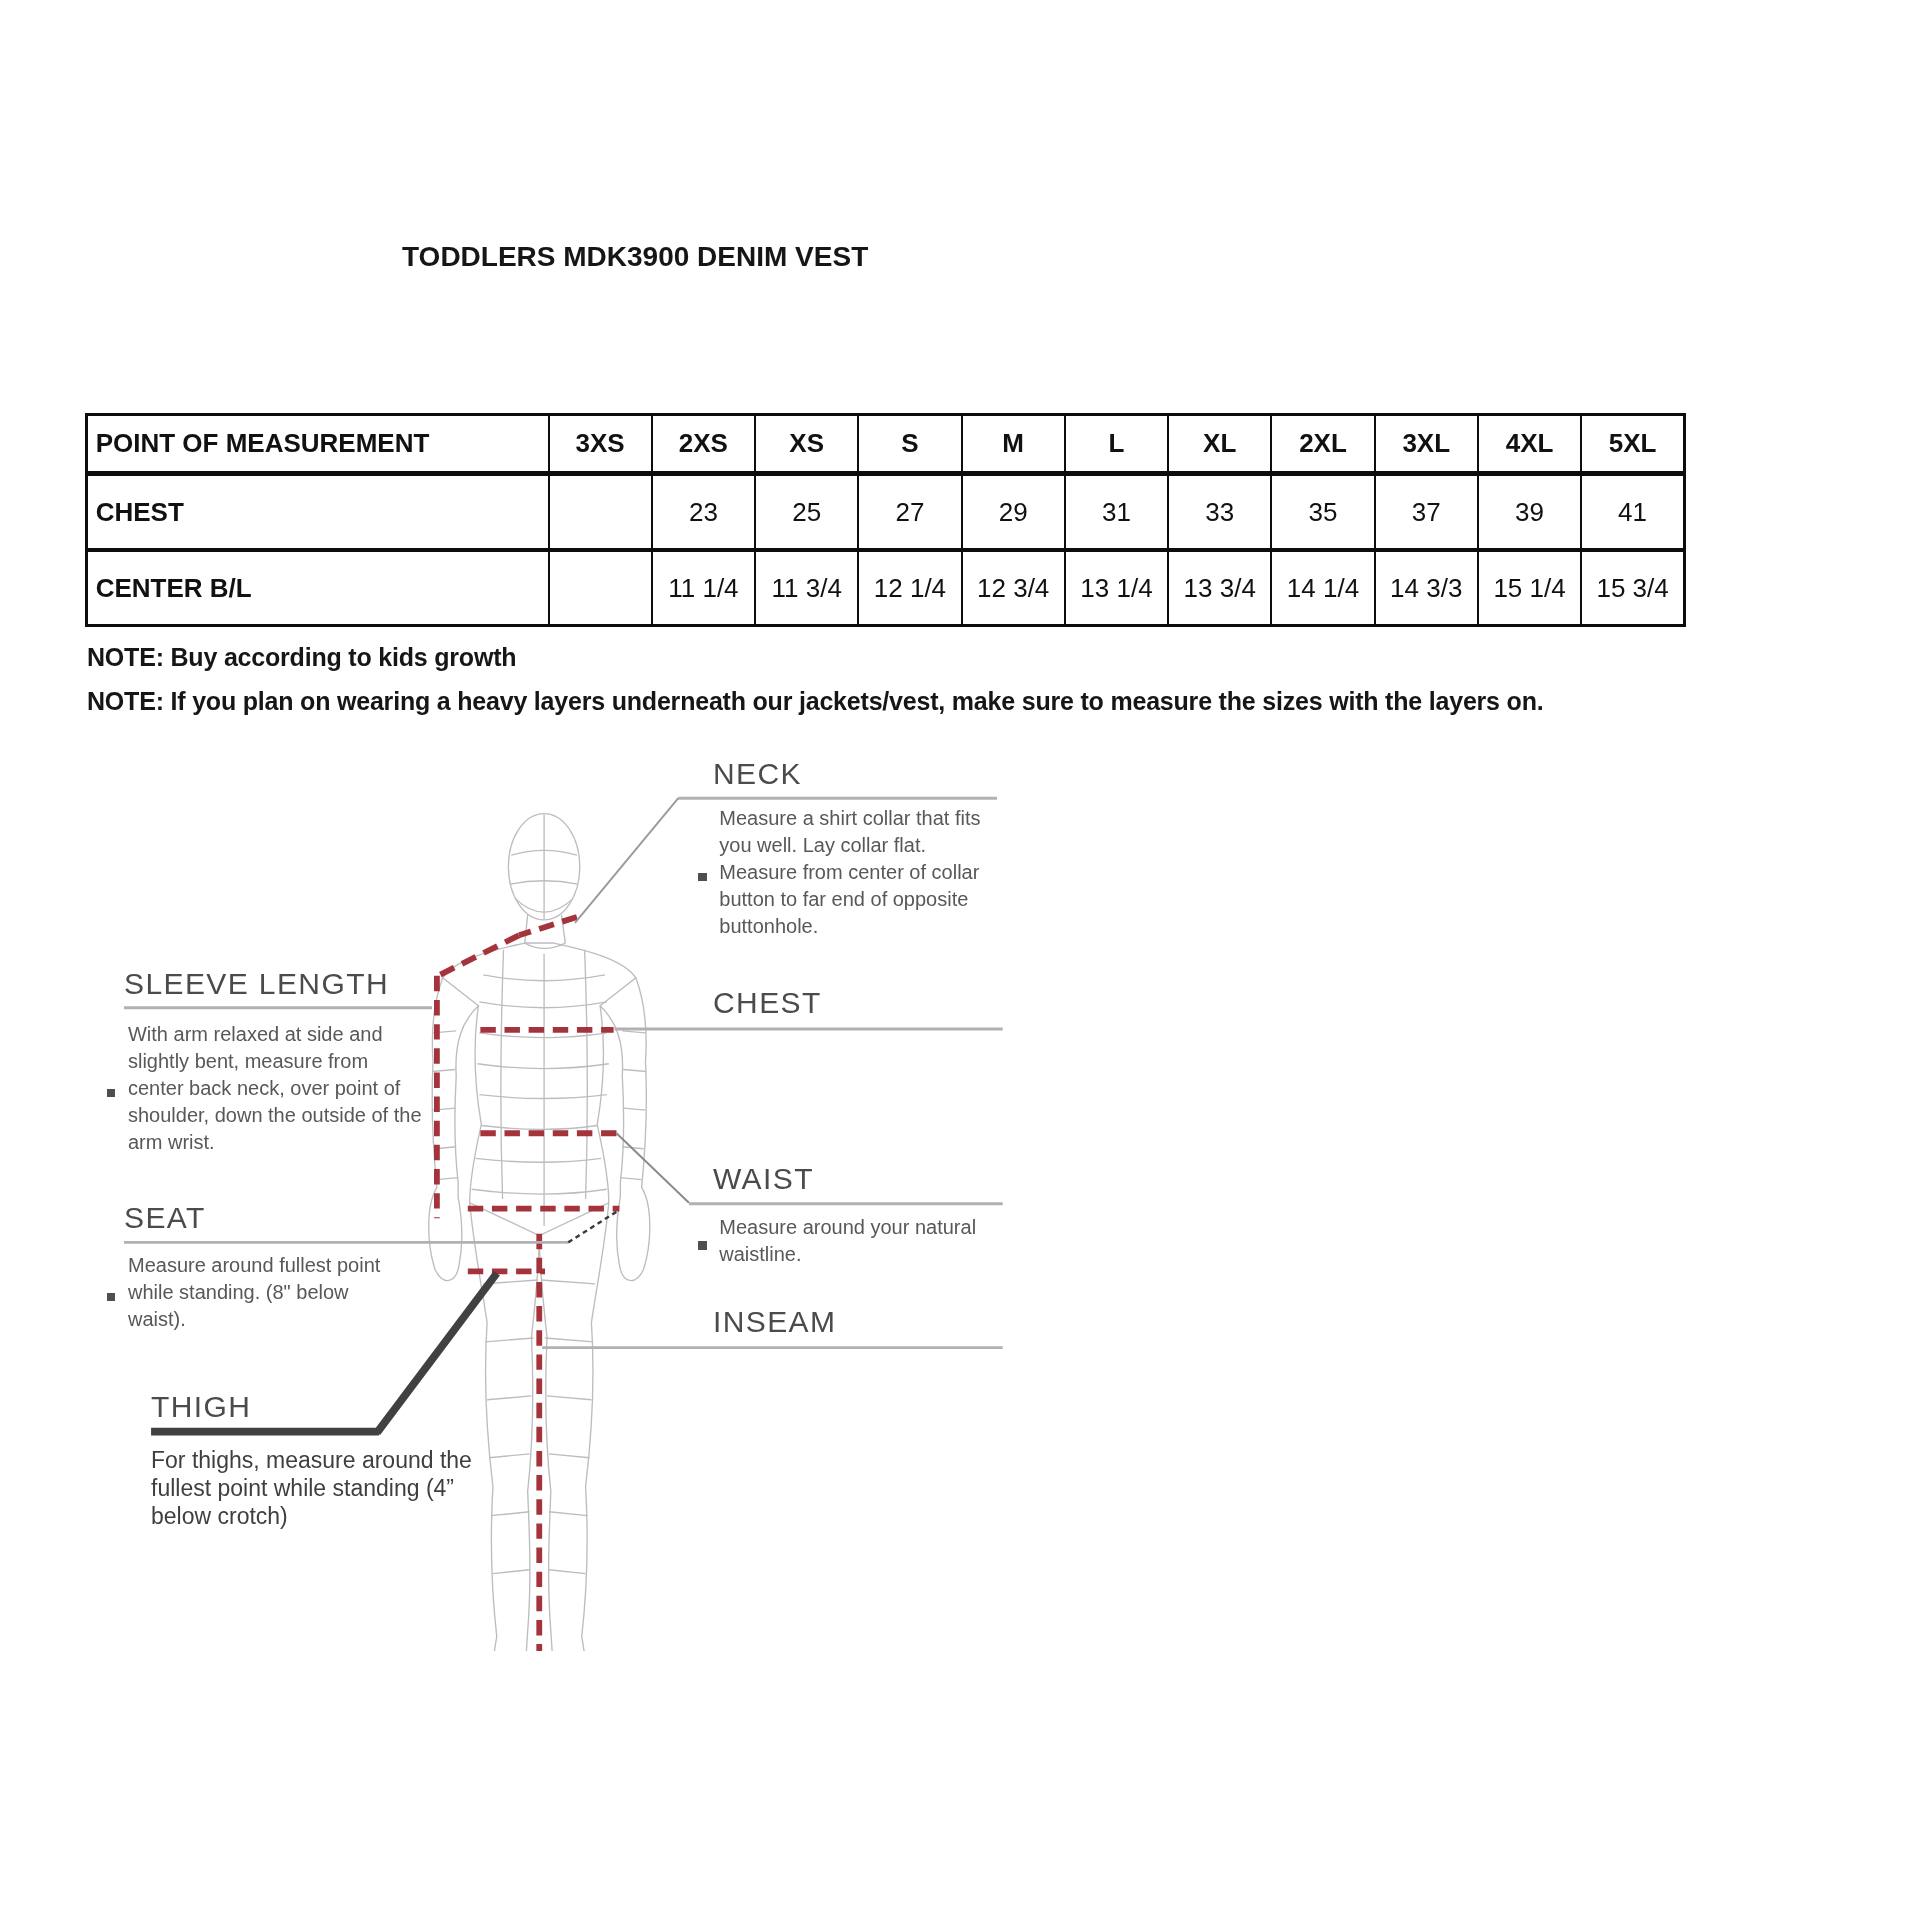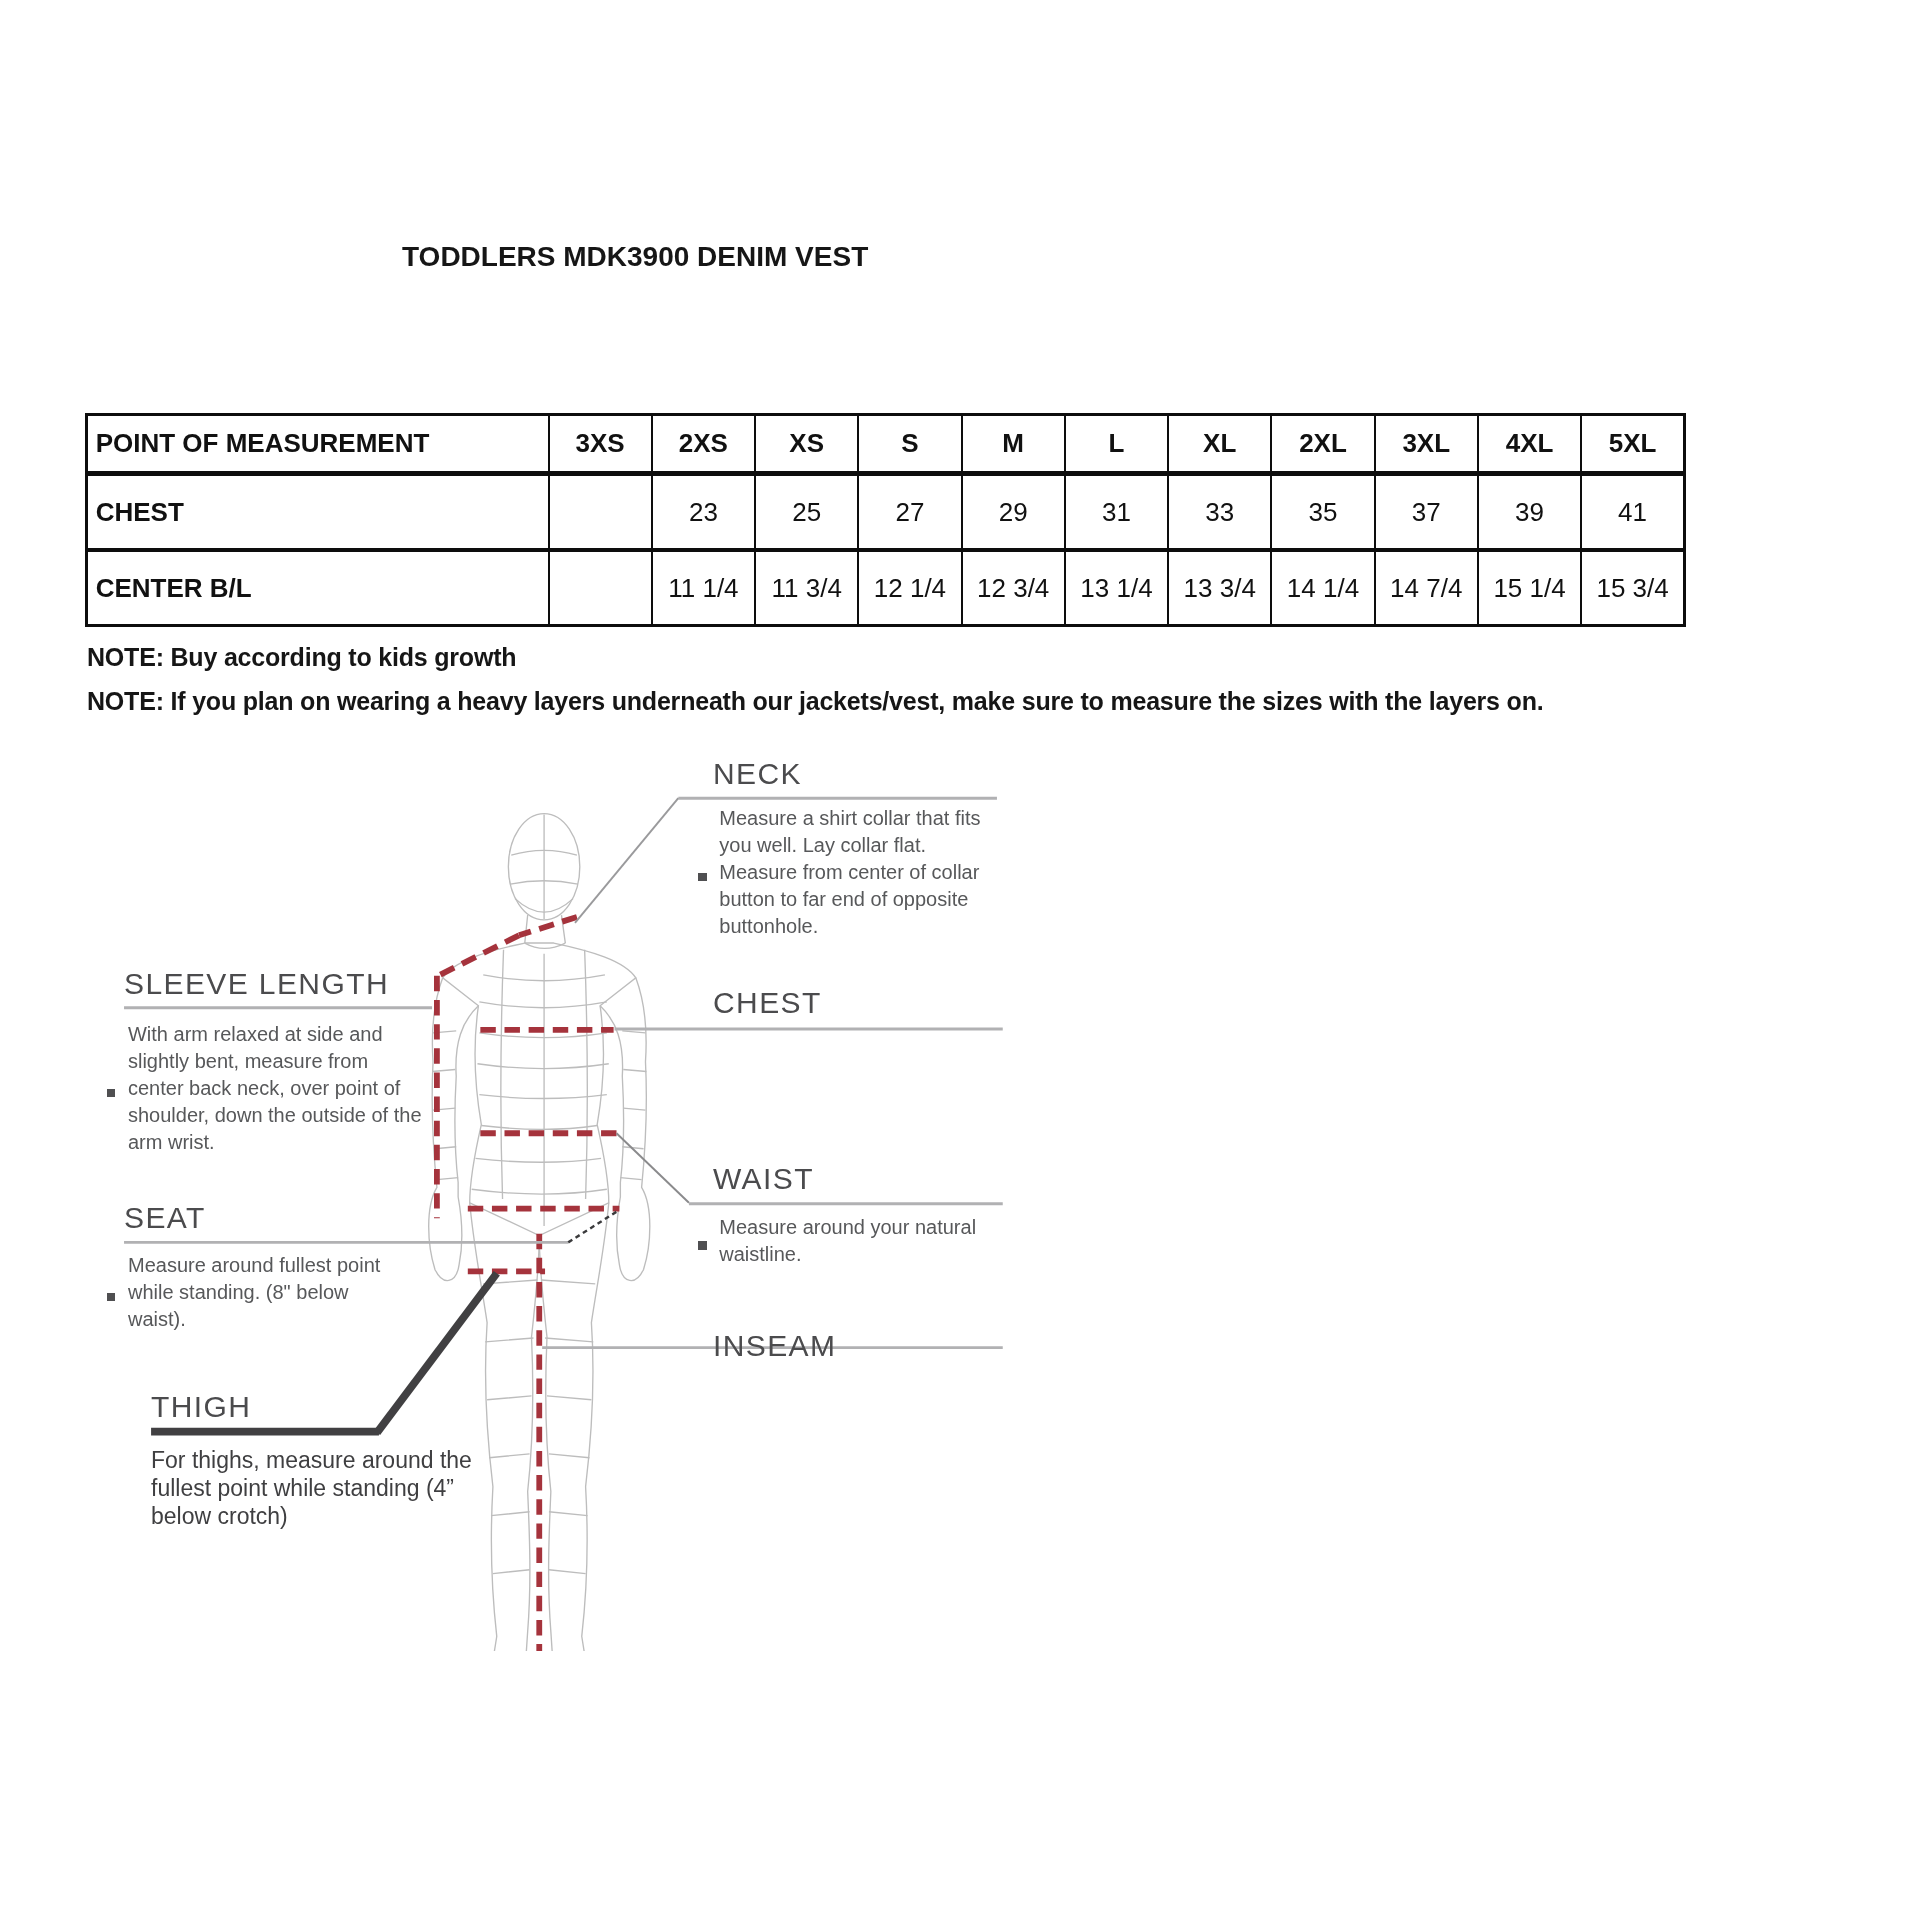--- a/index.html
+++ b/index.html
@@ -82,21 +82,21 @@
     <tr class="r2">
       <td class="rowlab">CENTER B/L</td>
       <td class="val"></td>
       <td class="val">11 1/4</td>
       <td class="val">11 3/4</td>
       <td class="val">12 1/4</td>
       <td class="val">12 3/4</td>
       <td class="val">13 1/4</td>
       <td class="val">13 3/4</td>
       <td class="val">14 1/4</td>
-      <td class="val">14 7/4</td>
+      <td class="val">14 3/3</td>
       <td class="val">15 1/4</td>
       <td class="val">15 3/4</td>
     </tr>
   </tbody>
     </table>
 </div>
 
 <div class="abs" style="left:87px;top:643px;">
   <div class="note-line">NOTE: Buy according to kids growth</div>
   <div class="note-line">NOTE: If you plan on wearing a heavy layers underneath our jackets/vest, make sure to measure the sizes with the layers on.</div>
@@ -178,21 +178,21 @@
   </div>
 
   <div class="abs dg-label" style="left:616px;top:243px;">CHEST</div>
 
   <div class="abs dg-label" style="left:616px;top:419px;">WAIST</div>
   <div class="abs dg-desc" style="left:601px;top:471px;width:290px;">
     <span class="blt"></span>
     <p>Measure around your natural waistline.</p>
   </div>
 
-  <div class="abs dg-label" style="left:616px;top:562px;margin-top:24px;">INSEAM</div>
+  <div class="abs dg-label" style="left:616px;top:562px;">INSEAM</div>
 
   <div class="abs dg-label" style="left:27px;top:224px;">SLEEVE LENGTH</div>
   <div class="abs dg-desc" style="left:9.7px;top:278px;width:319px;">
     <span class="blt"></span>
     <p>With arm relaxed at side and slightly bent, measure from center back neck, over point of shoulder, down the outside of the arm wrist.</p>
   </div>
 
   <div class="abs dg-label" style="left:27px;top:458px;">SEAT</div>
   <div class="abs dg-desc" style="left:9.7px;top:509px;width:290px;">
     <span class="blt"></span>

